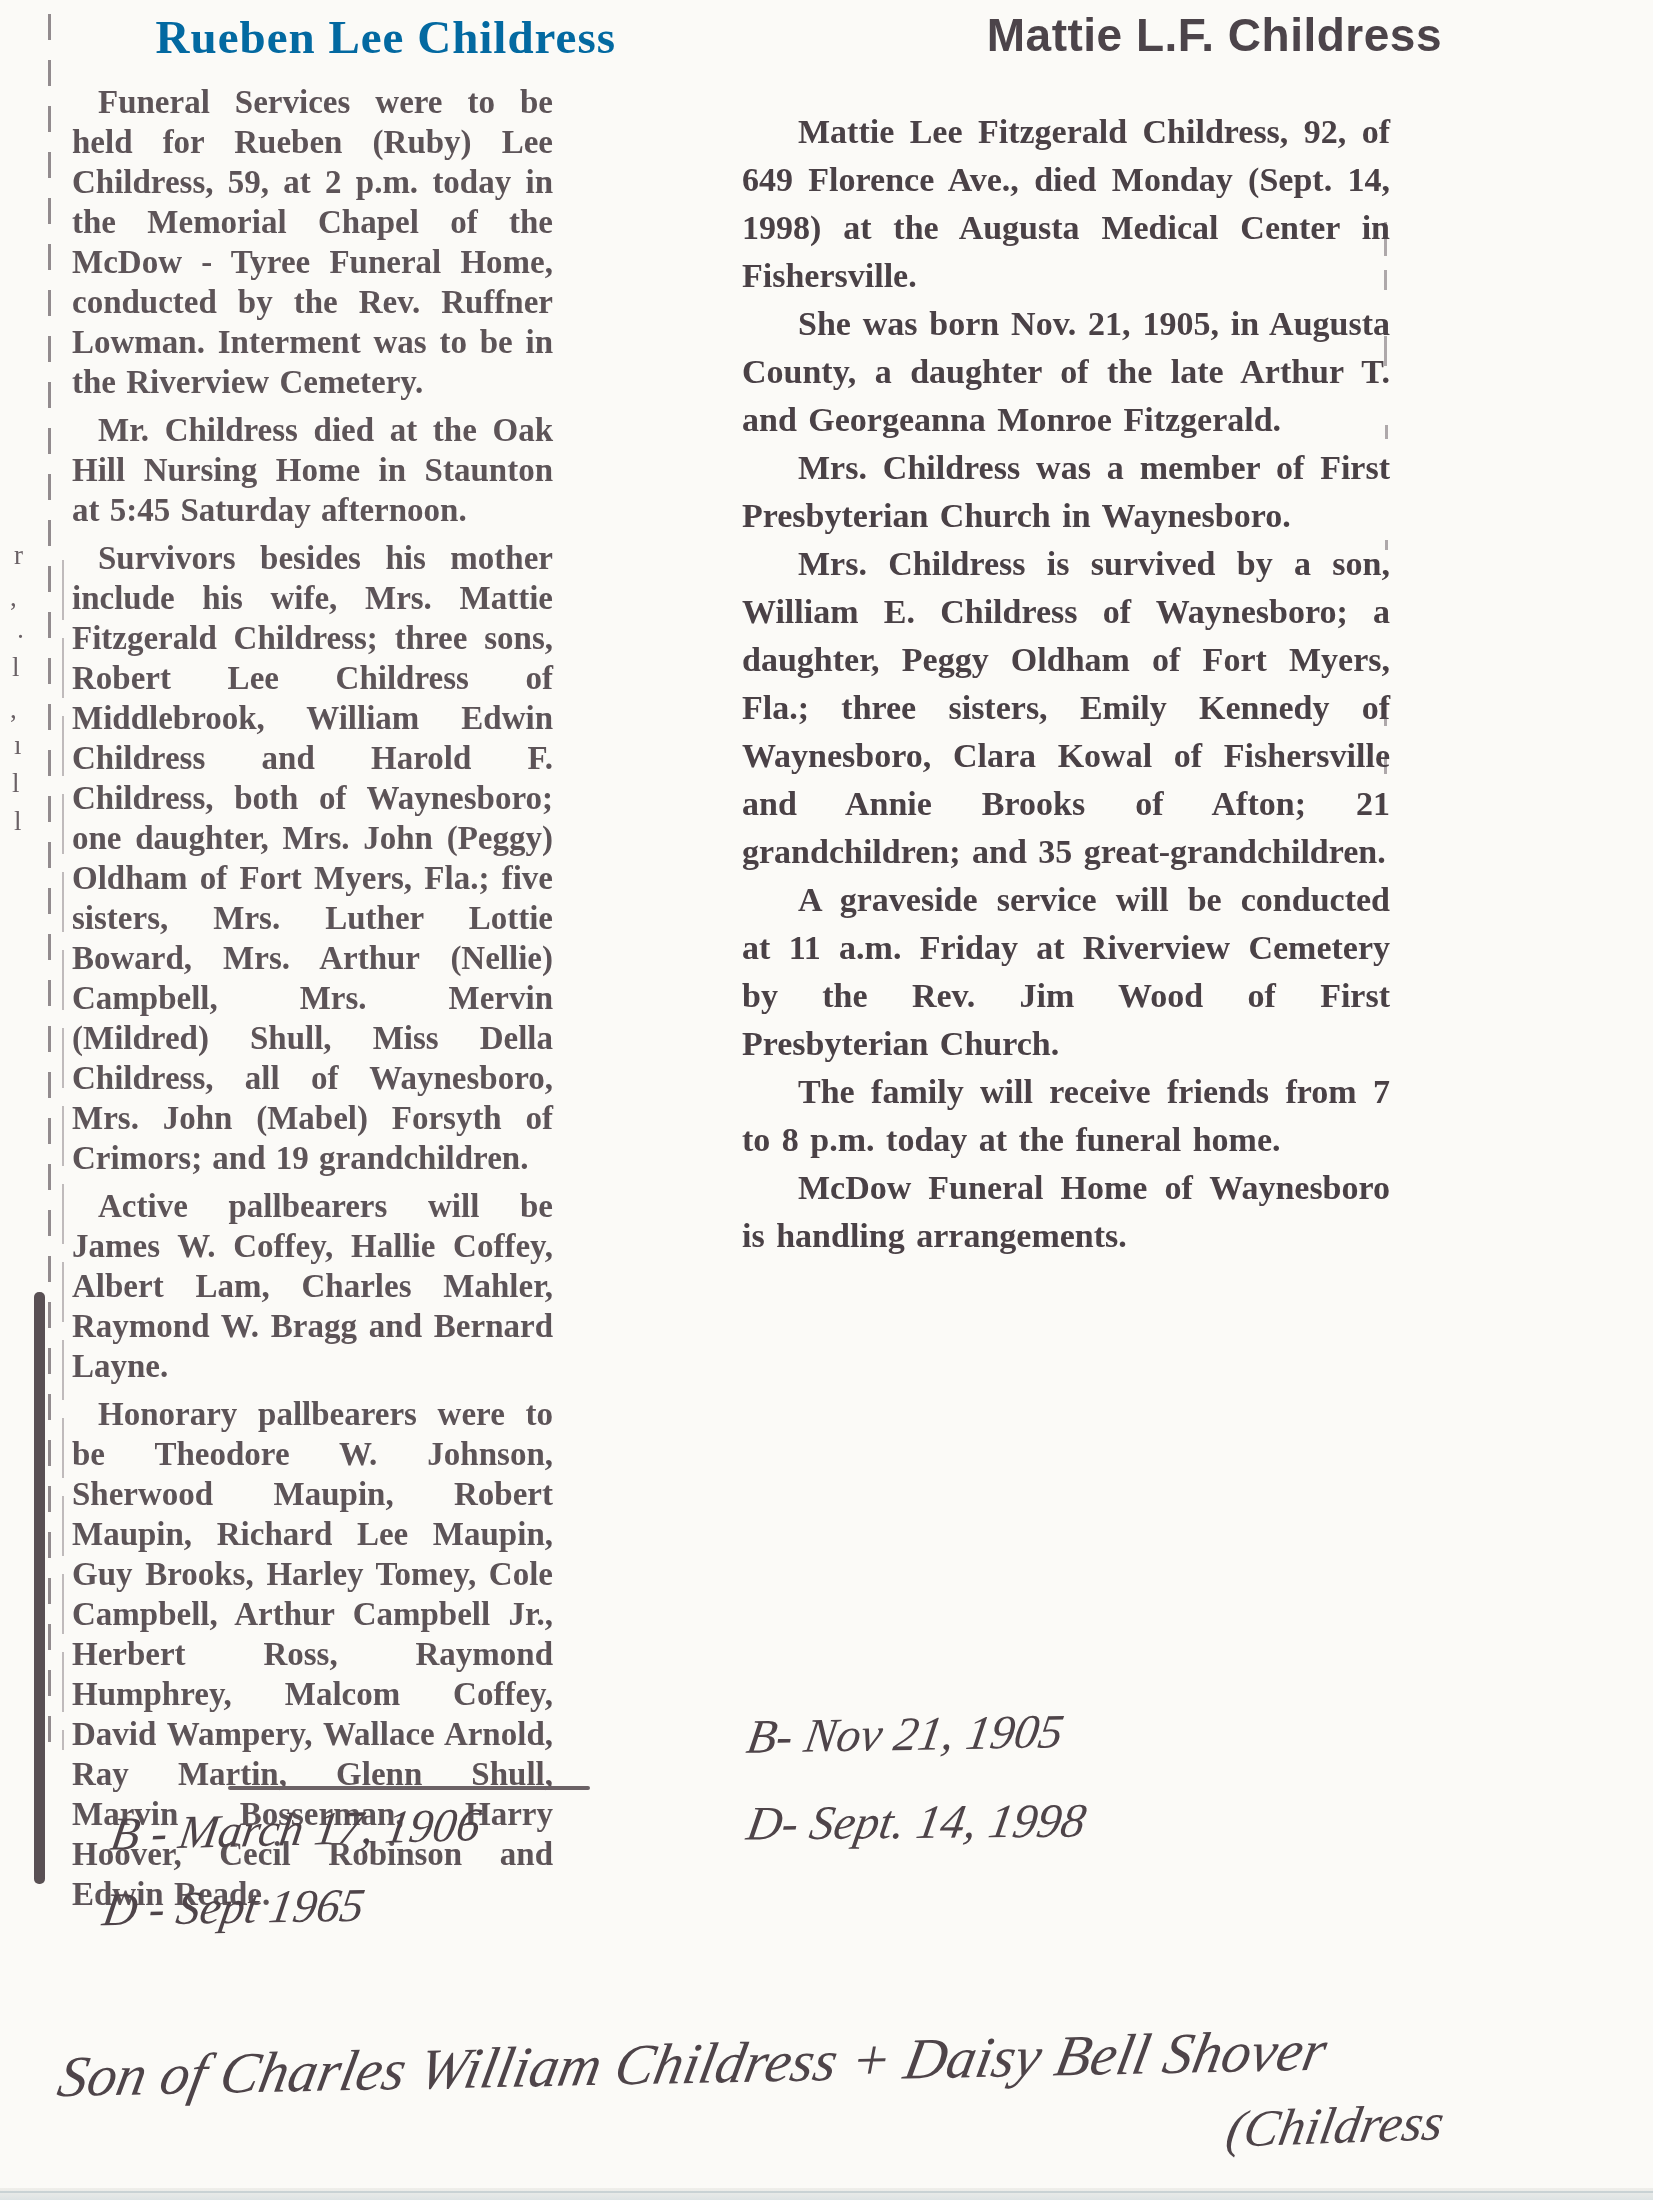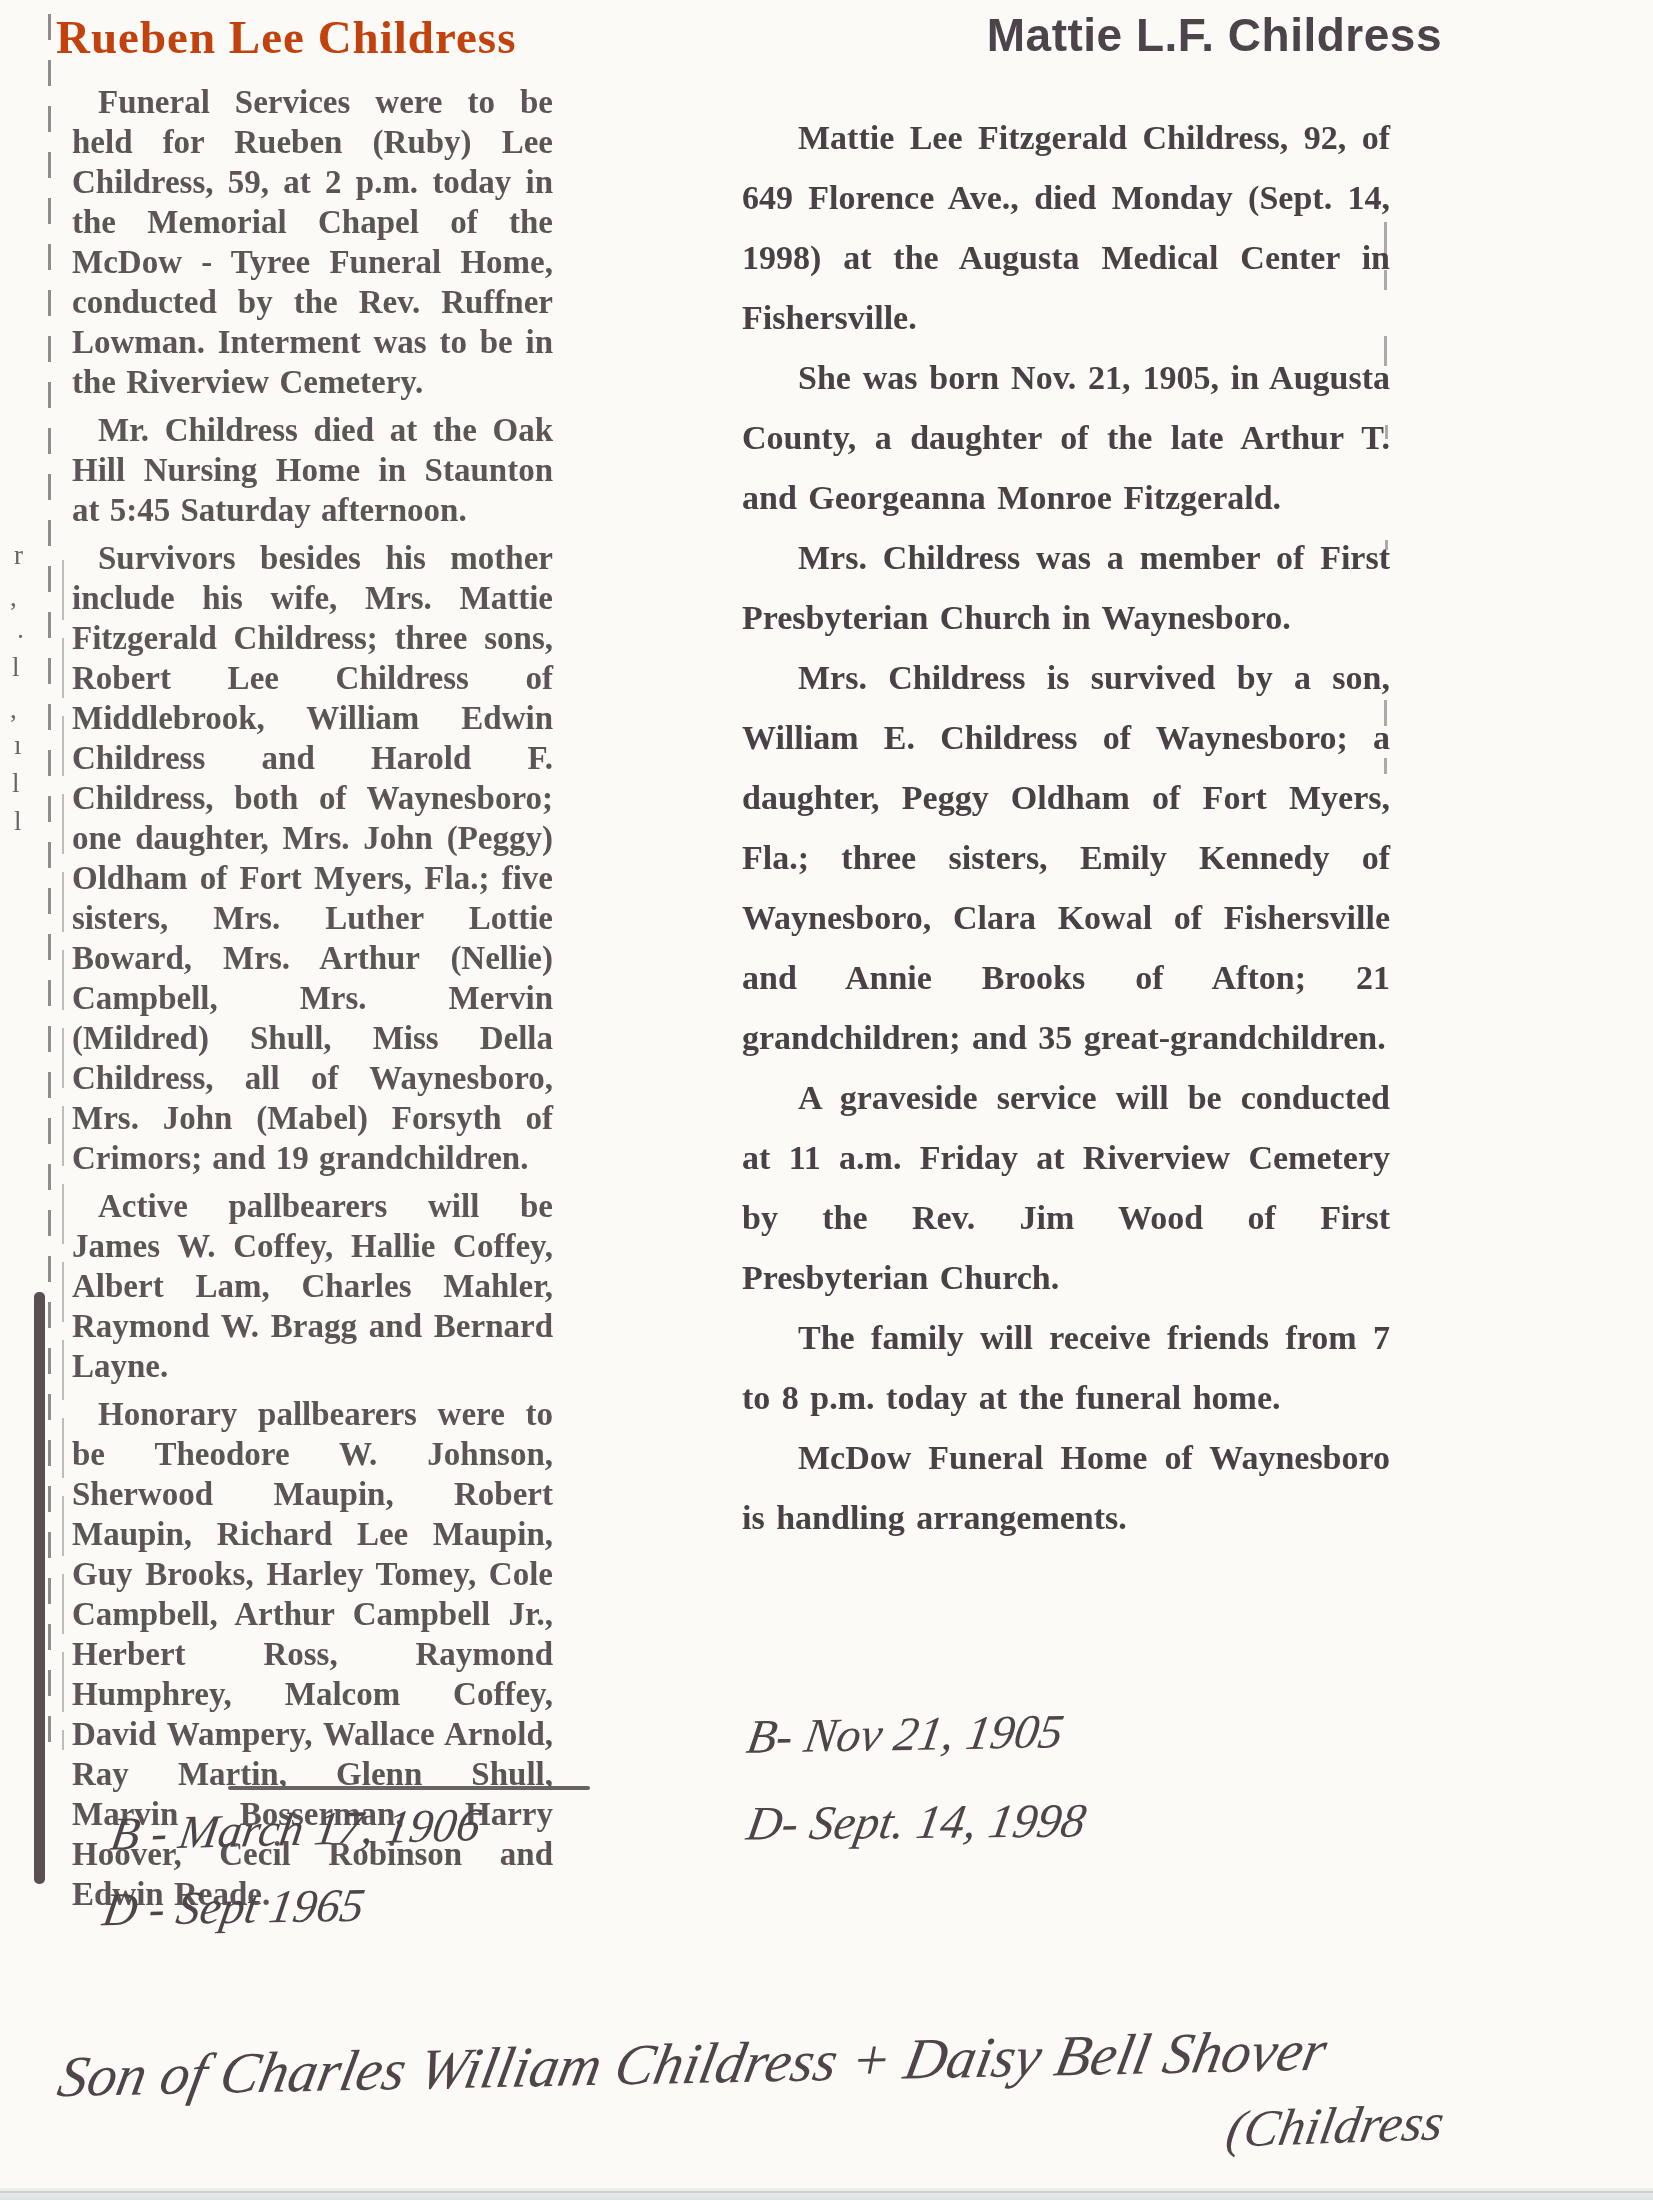--- a/index.html
+++ b/index.html
@@ -9,21 +9,22 @@
     font-family:"Liberation Serif", serif;
     overflow:hidden;
   }
   .page{position:relative;width:1653px;height:2200px;background:#fbfaf7;}
 
   
   .left-headline{
     position:absolute;left:56px;top:10px;width:560px;
     font-family:"Liberation Serif",serif;
     font-weight:bold;font-size:47px;letter-spacing:1px;
-    color:#c2410c;
+    color:#0369a1;
+    text-align:right;
   }
   .left-body{
     position:absolute;left:64px;top:74px;width:497px;
     font-size:33px;line-height:40px;color:#5d5458;
     text-align:justify;word-spacing:2px;
   }
   .left-body p{margin:8px;text-indent:26px;font-weight:bold;}
 
   .left-divider{
     position:absolute;left:228px;top:1786px;width:362px;height:4px;
@@ -33,21 +34,21 @@
   
   .right-headline{
     position:absolute;left:742px;top:8px;width:700px;
     font-family:"Liberation Sans",sans-serif;
     font-weight:bold;font-size:46px;letter-spacing:0.5px;
     color:#4c444a;
     text-align:right;
   }
   .right-body{
     position:absolute;left:742px;top:108px;width:648px;
-    font-size:34px;line-height:60px;color:#4a4146;
+    font-size:34px;line-height:48px;color:#4a4146;
     font-weight:bold;text-align:justify;word-spacing:3px;
   }
   .right-body p{margin:0;text-indent:56px;}
 
   
   .hand{
     position:absolute;
     font-family:"Liberation Serif",serif;
     font-style:italic;color:#4e4449;
     white-space:nowrap;

